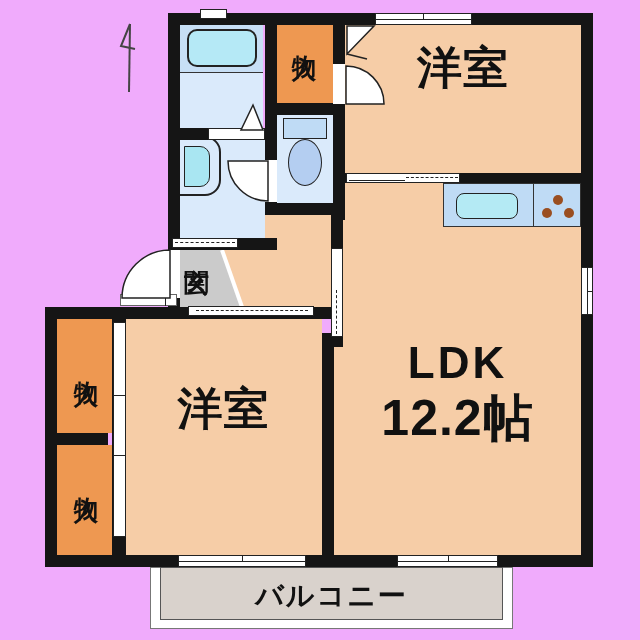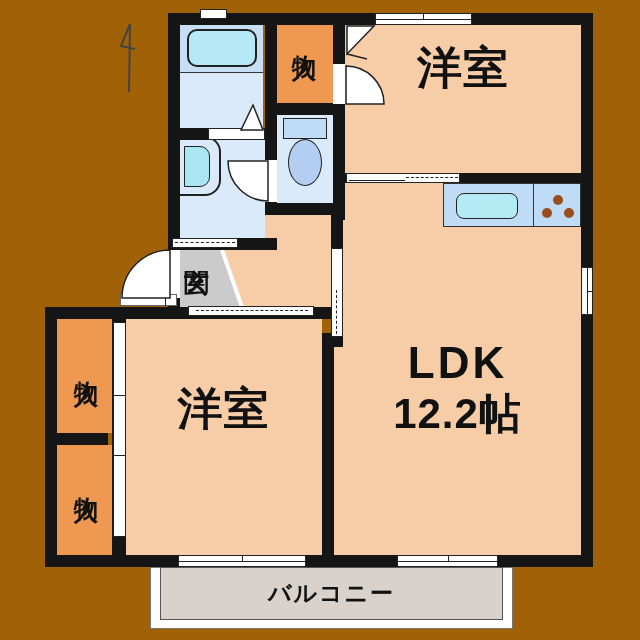--- a/index.html
+++ b/index.html
@@ -1,16 +1,16 @@
 <!DOCTYPE html>
 <html><head>
 <meta charset="utf-8">
 <style>
   html,body{margin:0;padding:0;background:#fff;}
-  #plan{position:relative;width:640px;height:640px;background:#a16207;overflow:hidden;
+  #plan{position:relative;width:640px;height:640px;background:#f0abfc;overflow:hidden;
         font-family:"Liberation Sans","DejaVu Sans",sans-serif;color:#111;}
   .abs{position:absolute;}
   
   .floor-room{background:#F6CDA7;}
   .floor-closet{background:#EE9851;}
   .floor-wet{background:#DAEAFB;}
   .floor-bath{background:#C7DFF5;}
   
   .wall{position:absolute;background:#151515;z-index:40;}
   
@@ -157,24 +157,24 @@
 
     <g stroke="#444" stroke-width="2" fill="none">
       <line x1="129" y1="92" x2="130" y2="24"></line>
       <polyline points="130,24 121,46 135,49"></polyline>
     </g>
   </svg>
 
   <div class="label label-big" style="left:345px;top:44px;width:236px;">洋室</div>
 
   <div class="label" style="left:334px;top:340px;width:247px;font-size:44px;letter-spacing:3px;">LDK</div>
-  <div class="label" style="left:334px;top:392px;width:247px;font-size:42px;">12.2帖</div>
+  <div class="label" style="left:334px;top:392px;width:247px;font-size:50px;">12.2帖</div>
 
   <div class="label label-big" style="left:125px;top:385px;width:197px;">洋室</div>
 
-  <div class="label" style="left:160px;top:581px;width:343px;font-size:23px;letter-spacing:2px;">バルコニー</div>
+  <div class="label" style="left:160px;top:581px;width:343px;font-size:28px;letter-spacing:2px;">バルコニー</div>
 
   <div class="label label-vert" style="left:184px;top:249px;font-size:25px;">玄関</div>
   <div class="label label-vert" style="left:292px;top:36px;">物入</div>
   <div class="label label-vert" style="left:74px;top:362px;">物入</div>
   <div class="label label-vert" style="left:74px;top:478px;">物入</div>
 
 </div>
 
 </body></html>

